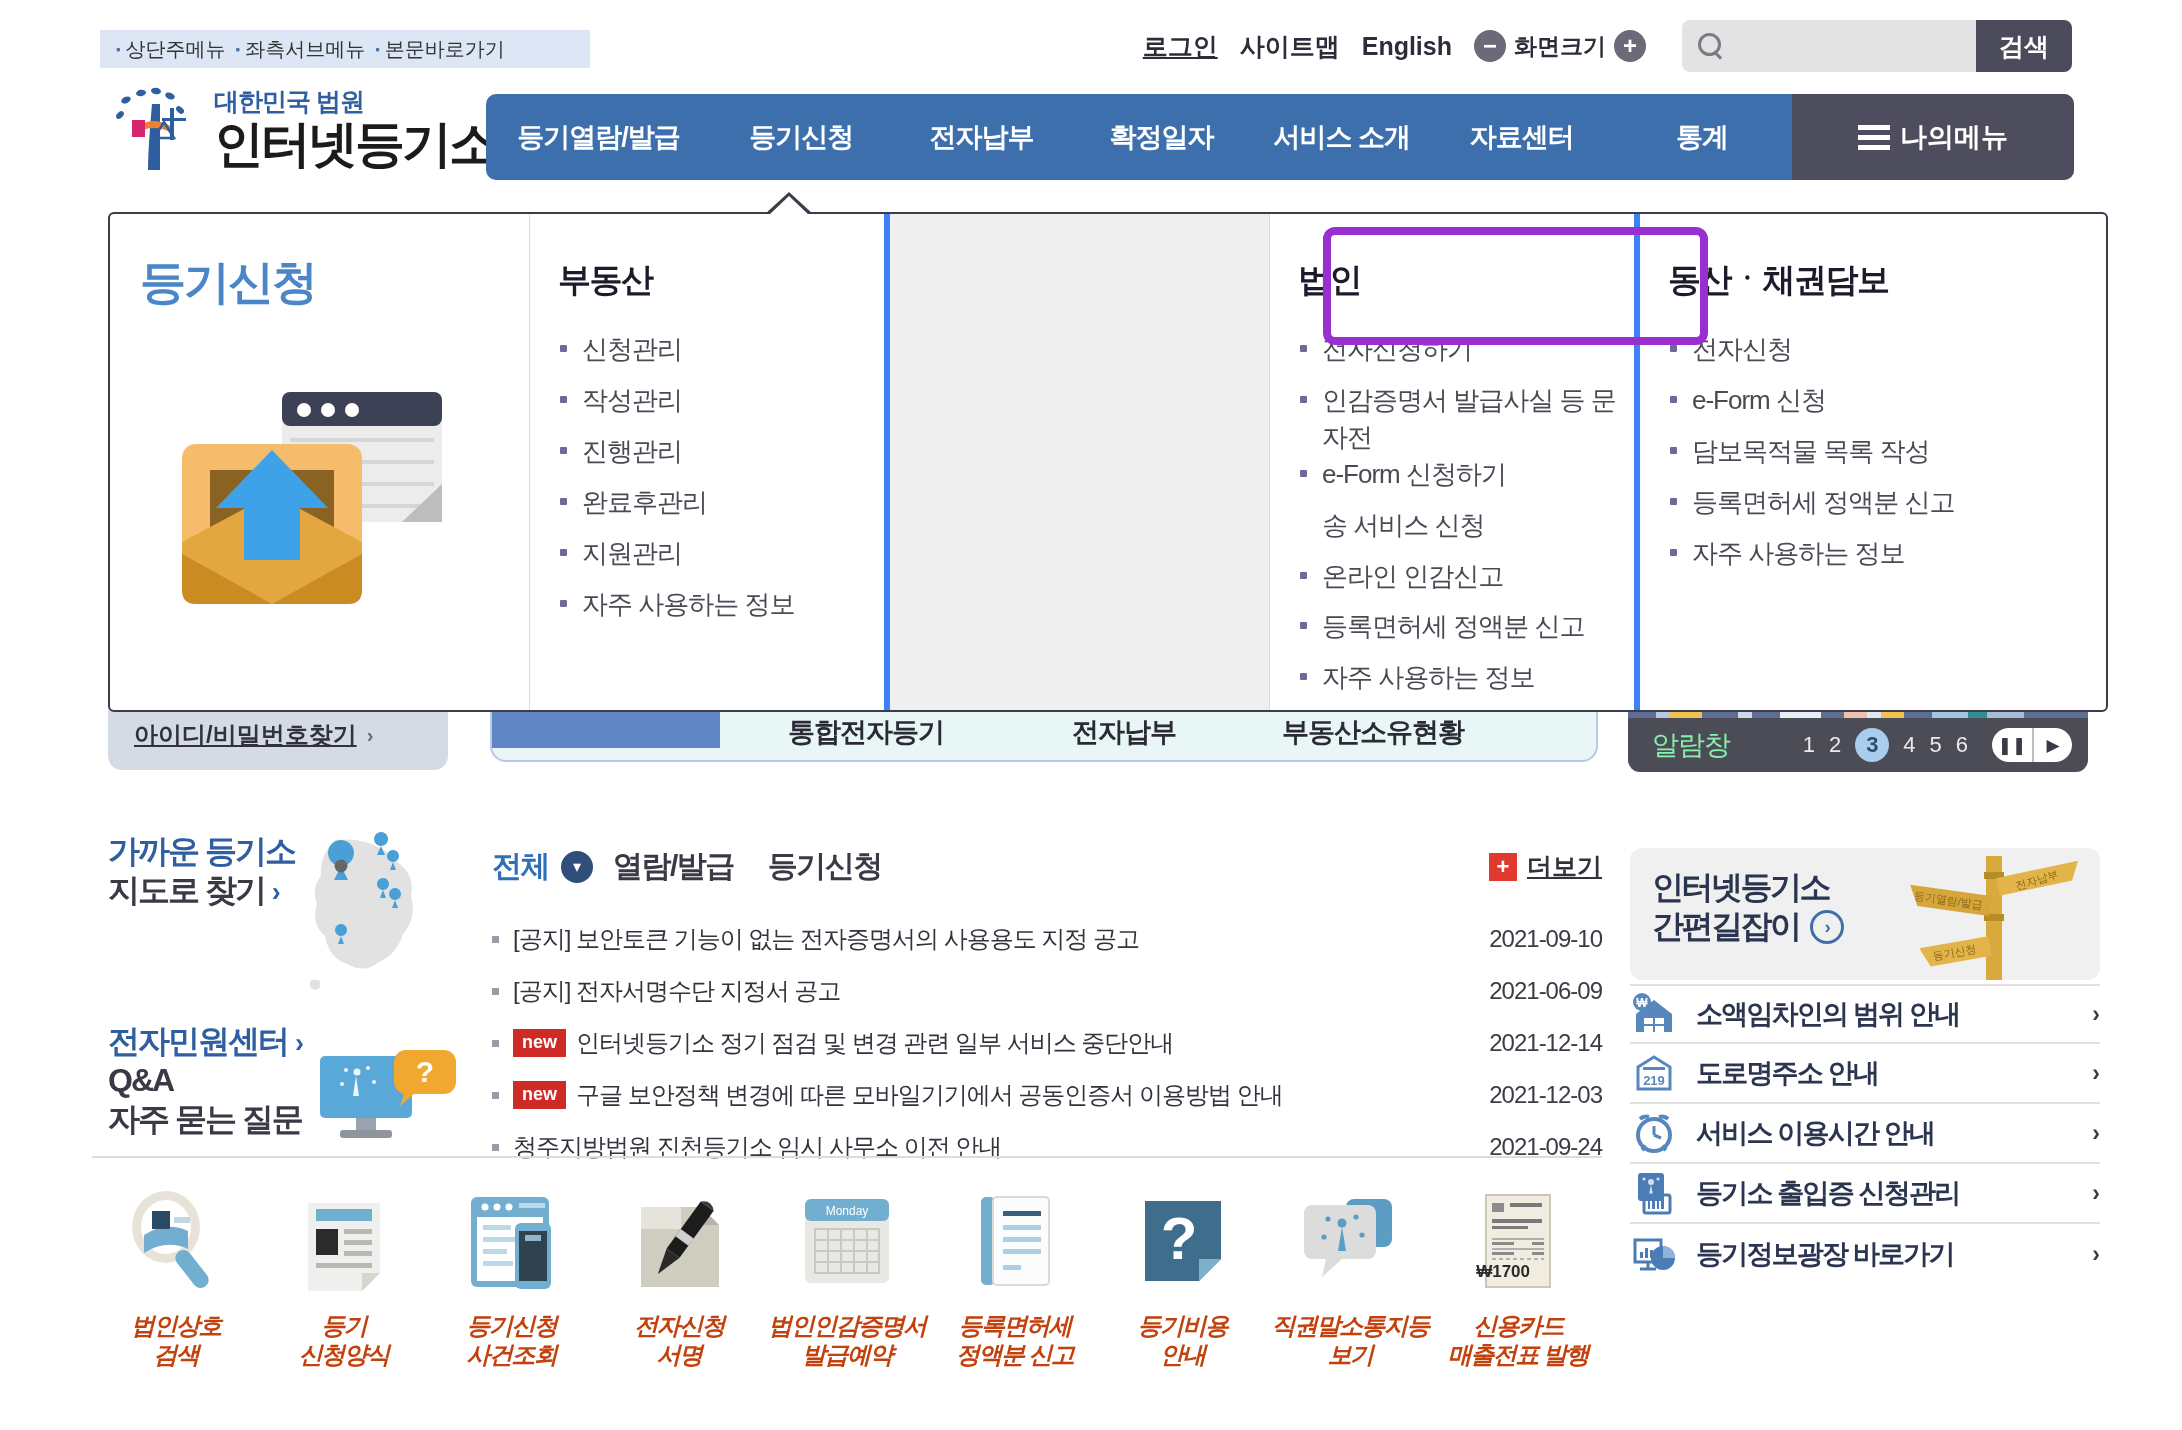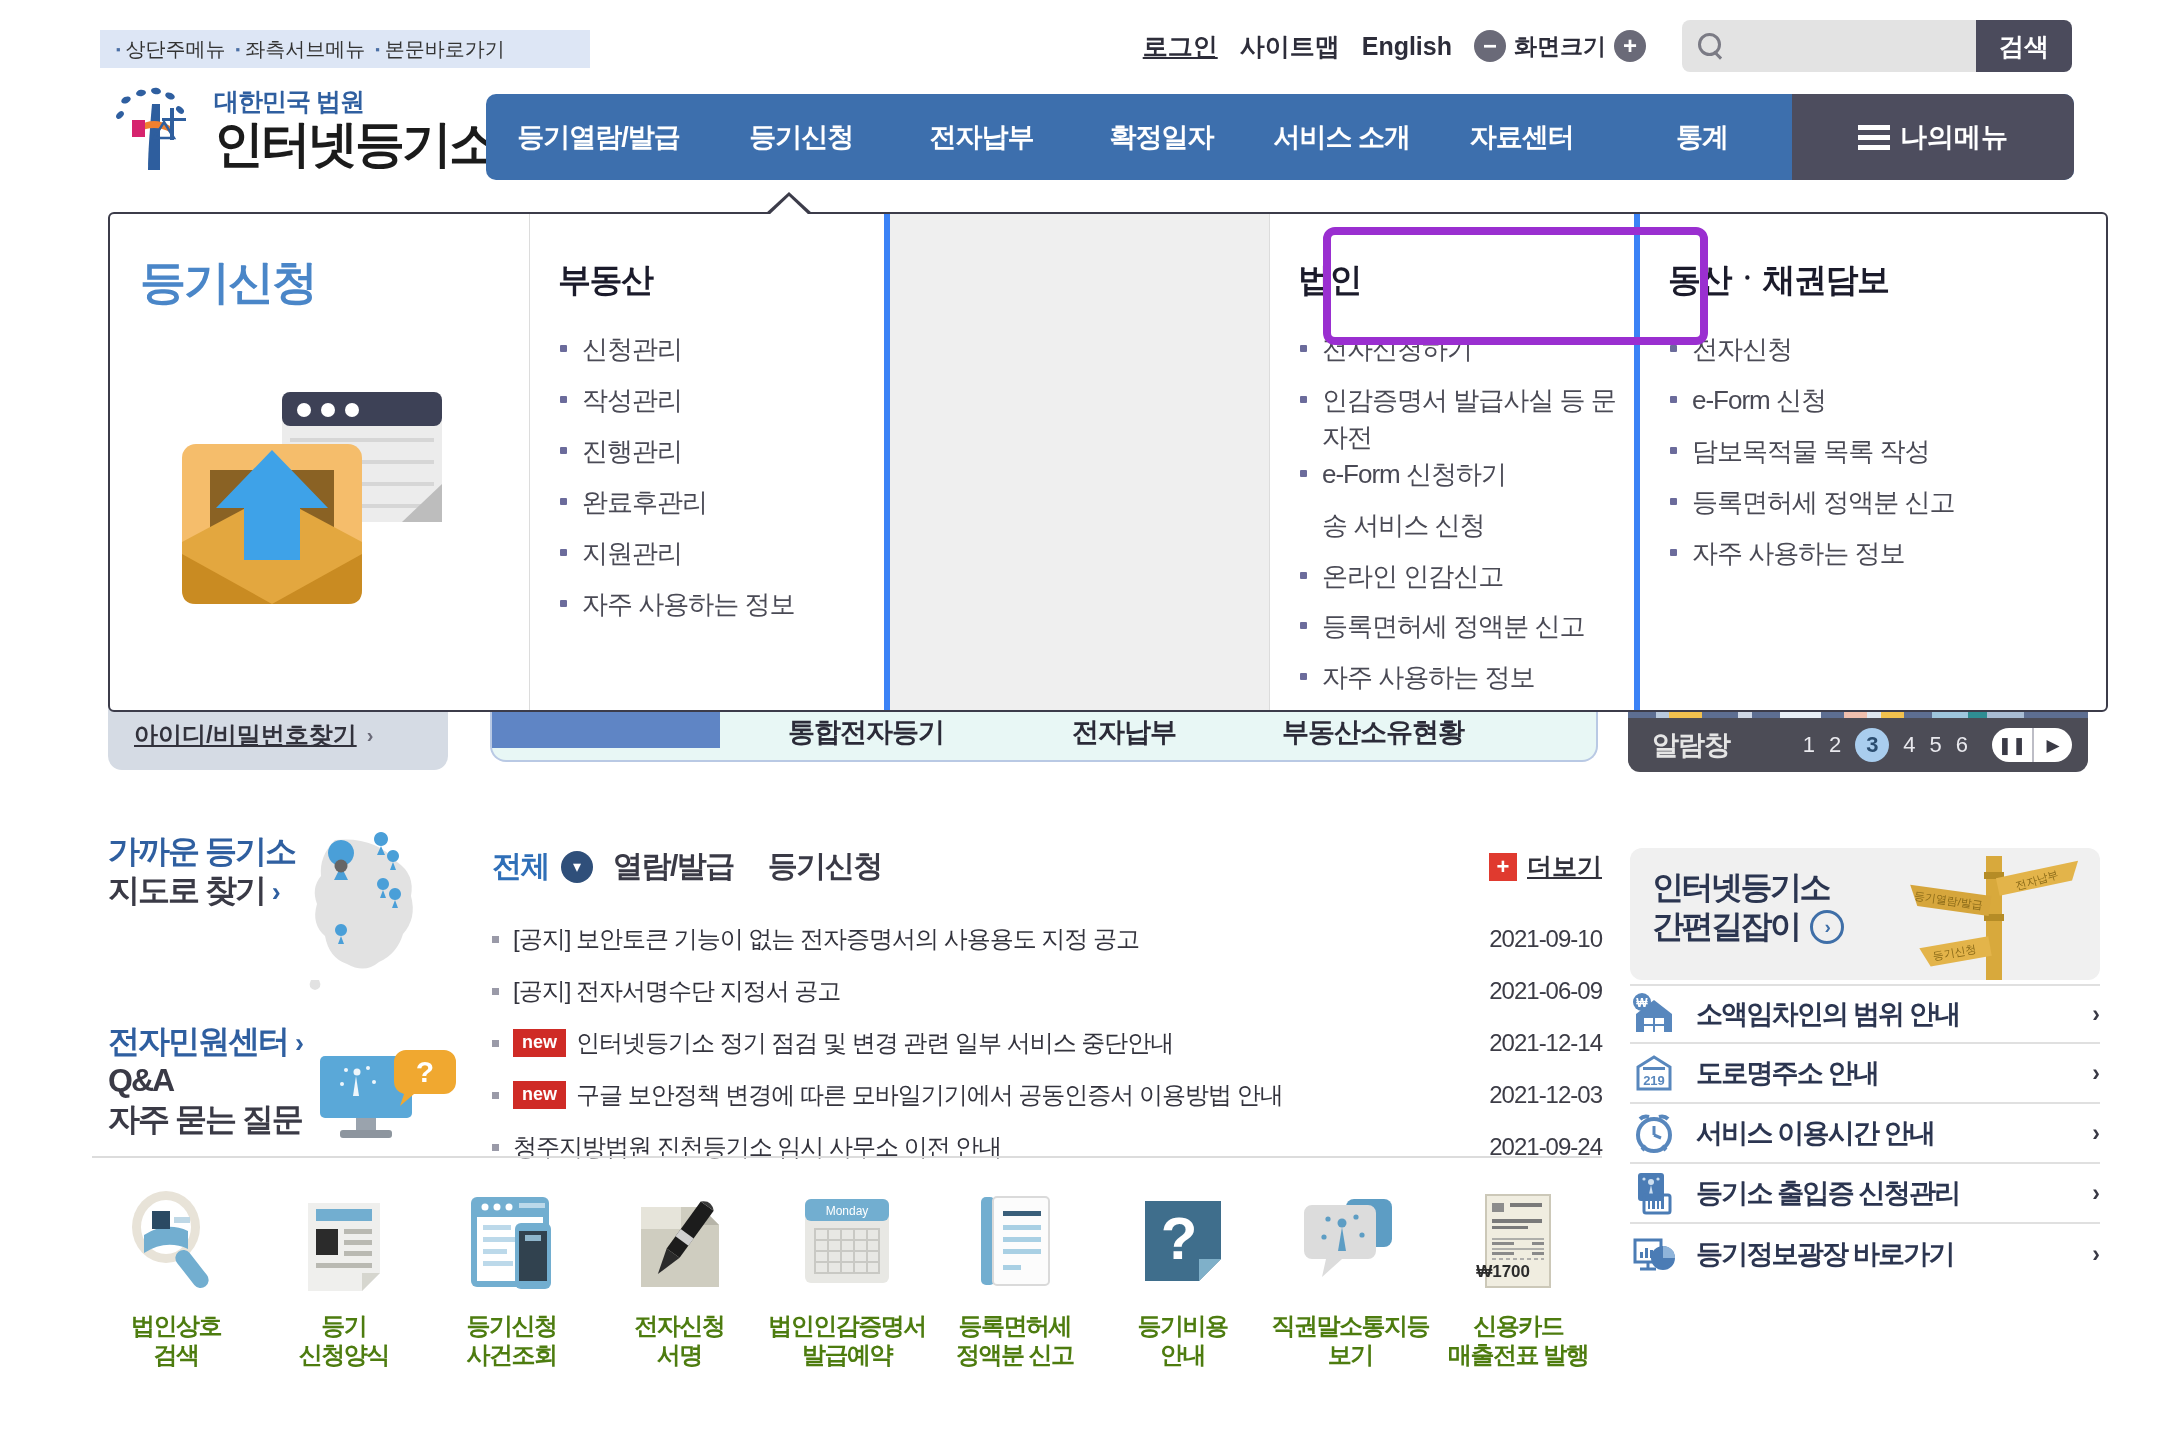--- a/index.html
+++ b/index.html
@@ -181,21 +181,21 @@
     position: absolute; font-size: 27px; font-weight: bold; color: #2b2b38;
     letter-spacing: -1px; white-space: nowrap; margin-left: 40px;
   }
 
   .alarm-bar {
     position: absolute; left: 1628px; top: 718px;
     width: 460px; height: 54px;
     background: #4c4c56; border-radius: 0 0 12px 12px;
     display: flex; align-items: center; padding: 0 16px 0 24px;
   }
-  .alarm-bar .label { color: #e5e5e5; font-size: 27px; font-weight: bold; letter-spacing: -1px; }
+  .alarm-bar .label { color: #86efac; font-size: 27px; font-weight: normal; letter-spacing: -1px; }
   .alarm-bar .pager { margin-left: auto; display: flex; align-items: center; gap: 14px; }
   .alarm-bar .pager span { color: #e9e9ee; font-size: 22px; }
   .alarm-bar .pager .on {
     width: 34px; height: 34px; border-radius: 50%; background: #a9cdee;
     color: #2b4d70; display: inline-flex; align-items: center; justify-content: center;
     font-weight: bold;
   }
   .alarm-ctl {
     margin-left: 10px; display: flex; background: #fff; border-radius: 17px;
     overflow: hidden; height: 34px; align-items: center;
@@ -262,22 +262,22 @@
   
   .quickrow {
     position: absolute; left: 92px; top: 1185px; width: 1510px;
     display: flex;
   }
   .quick {
     flex: 1; display: flex; flex-direction: column; align-items: center; gap: 14px;
   }
   .quick .ic { width: 112px; height: 112px; position: relative; }
   .quick .lbl {
-    text-align: center; font-size: 24px; color: #4d7c0f; font-weight: bold;
-    letter-spacing: -1.5px; line-height: 1.22; white-space: pre-line;
+    text-align: center; font-size: 24px; color: #c2410c; font-weight: bold;
+    letter-spacing: -1.5px; line-height: 1.22; white-space: pre-line; font-style: italic;
   }
 
   
   .rail { position: absolute; left: 1630px; top: 848px; width: 470px; }
   .guide {
     width: 470px; height: 132px; background: #f0f0f0; border-radius: 12px;
     position: relative; padding: 20px 0 0 22px; overflow: hidden;
   }
   .guide .g1 { font-size: 32px; font-weight: bold; color: #2b3550; letter-spacing: -2.5px; line-height: 1.22;}
   .guide .g2 { display: flex; align-items: center; gap: 10px; }

